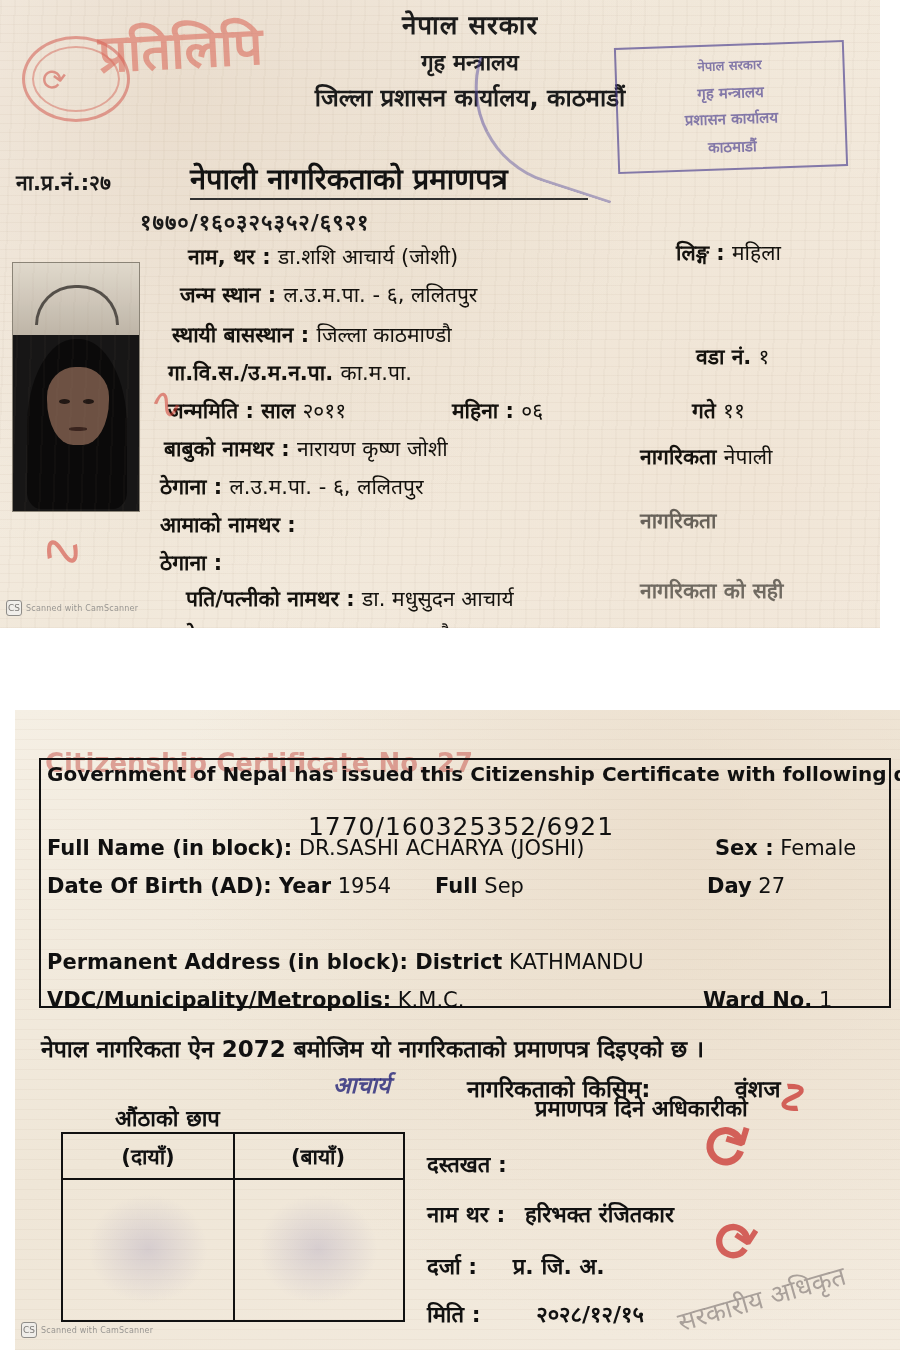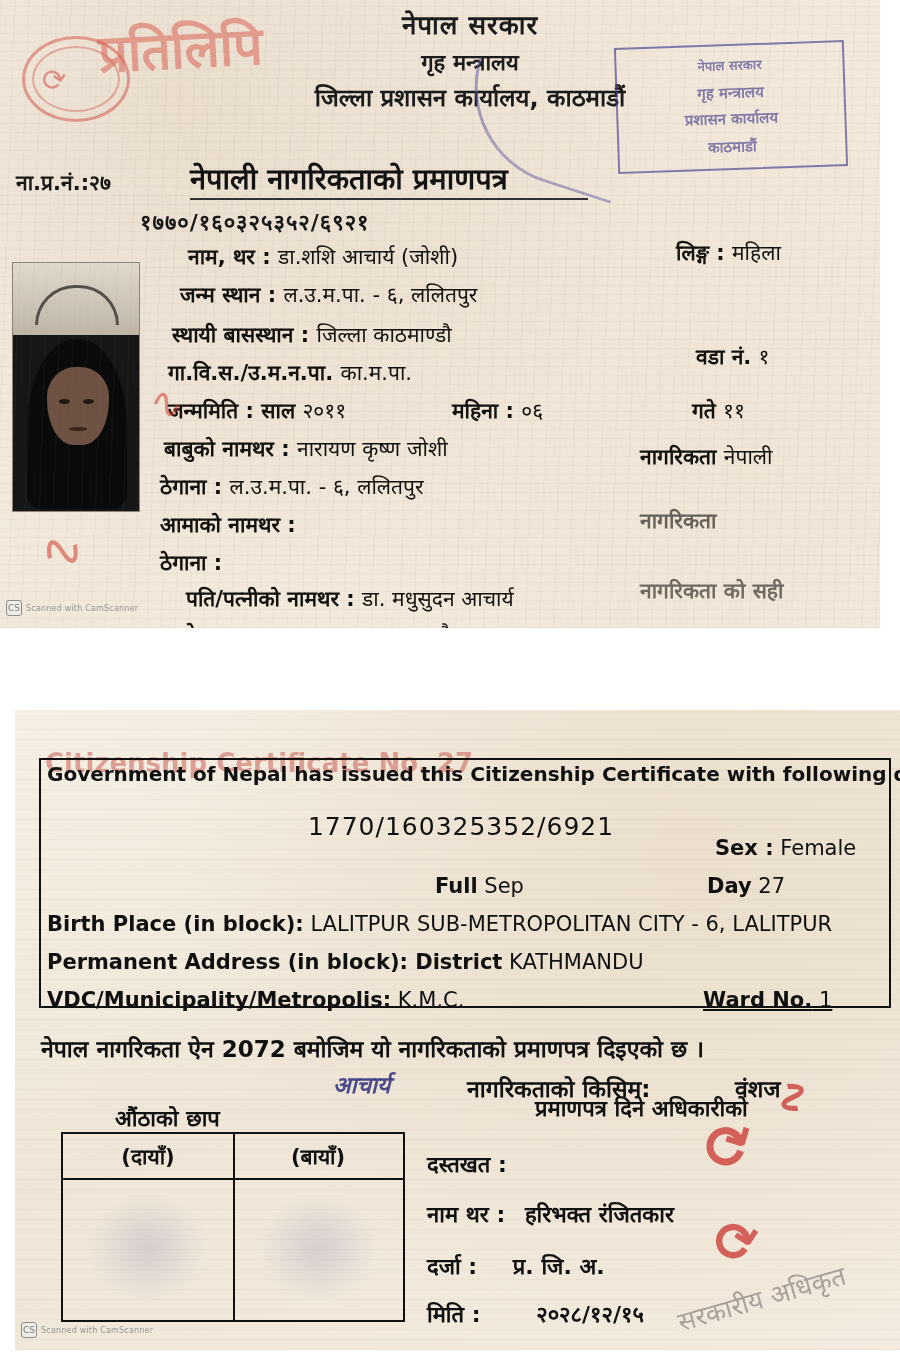--- a/index.html
+++ b/index.html
@@ -494,47 +494,51 @@
     <div class="citizen-no-faded">Citizenship Certificate No. 27</div>
 
     <div class="back-box"></div>
 
     <div class="bk-line" style="left:32px; top:52px; font-size:20px;">
       <b>Government of Nepal has issued this Citizenship Certificate with following details :</b>
     </div>
 
     <div class="bk-num" style="top:82px;margin-top:20px;">1770/160325352/6921</div>
 
+    <div class="bk-line" style="left:32px; top:126px;">
+      <b>Full Name (in block):</b>
+      <span>DR.SASHI ACHARYA (JOSHI)</span>
+    </div>
     <div class="bk-line" style="left:700px; top:126px;">
       <b>Sex :</b>
       <span>Female</span>
     </div>
 
+    <div class="bk-line" style="left:32px; top:164px;">
+      <b>Date Of Birth (AD): Year</b>
+      <span>1954</span>
+    </div>
     <div class="bk-line" style="left:420px; top:164px;">
       <b>Full</b>
       <span>Sep</span>
     </div>
     <div class="bk-line" style="left:692px; top:164px;">
       <b>Day</b>
       <span>27</span>
     </div>
 
-    <div class="bk-line" style="left:32px; top:202px;">
-      <b>Birth Place (in block):</b>
-      <span>LALITPUR SUB-METROPOLITAN CITY - 6, LALITPUR</span>
-    </div>
     <div class="bk-line" style="left:32px; top:240px;">
       <b>Permanent Address (in block): District</b>
       <span>KATHMANDU</span>
     </div>
     <div class="bk-line" style="left:32px; top:278px;">
       <b>VDC/Municipality/Metropolis:</b>
       <span>K.M.C.</span>
     </div>
-    <div class="bk-line" style="left:688px; top:278px;text-decoration:underline;">
+    <div class="bk-line" style="left:688px; top:278px;">
       <b>Ward No.</b>
       <span>1</span>
     </div>
 
     <div class="np-para" style="left:26px; top:322px;">नेपाल नागरिकता ऐन 2072 बमोजिम यो नागरिकताको प्रमाणपत्र दिइएको छ ।</div>
     <div class="np-para" style="left:318px; top:358px; color:rgba(35,35,120,.8); font-style:italic;">आचार्य</div>
     <div class="np-para" style="left:452px; top:362px;">नागरिकताको किसिम:</div>
     <div class="np-para" style="left:720px; top:362px;">वंशज</div>
 
     <div class="thumb-title">औंठाको छाप</div>

